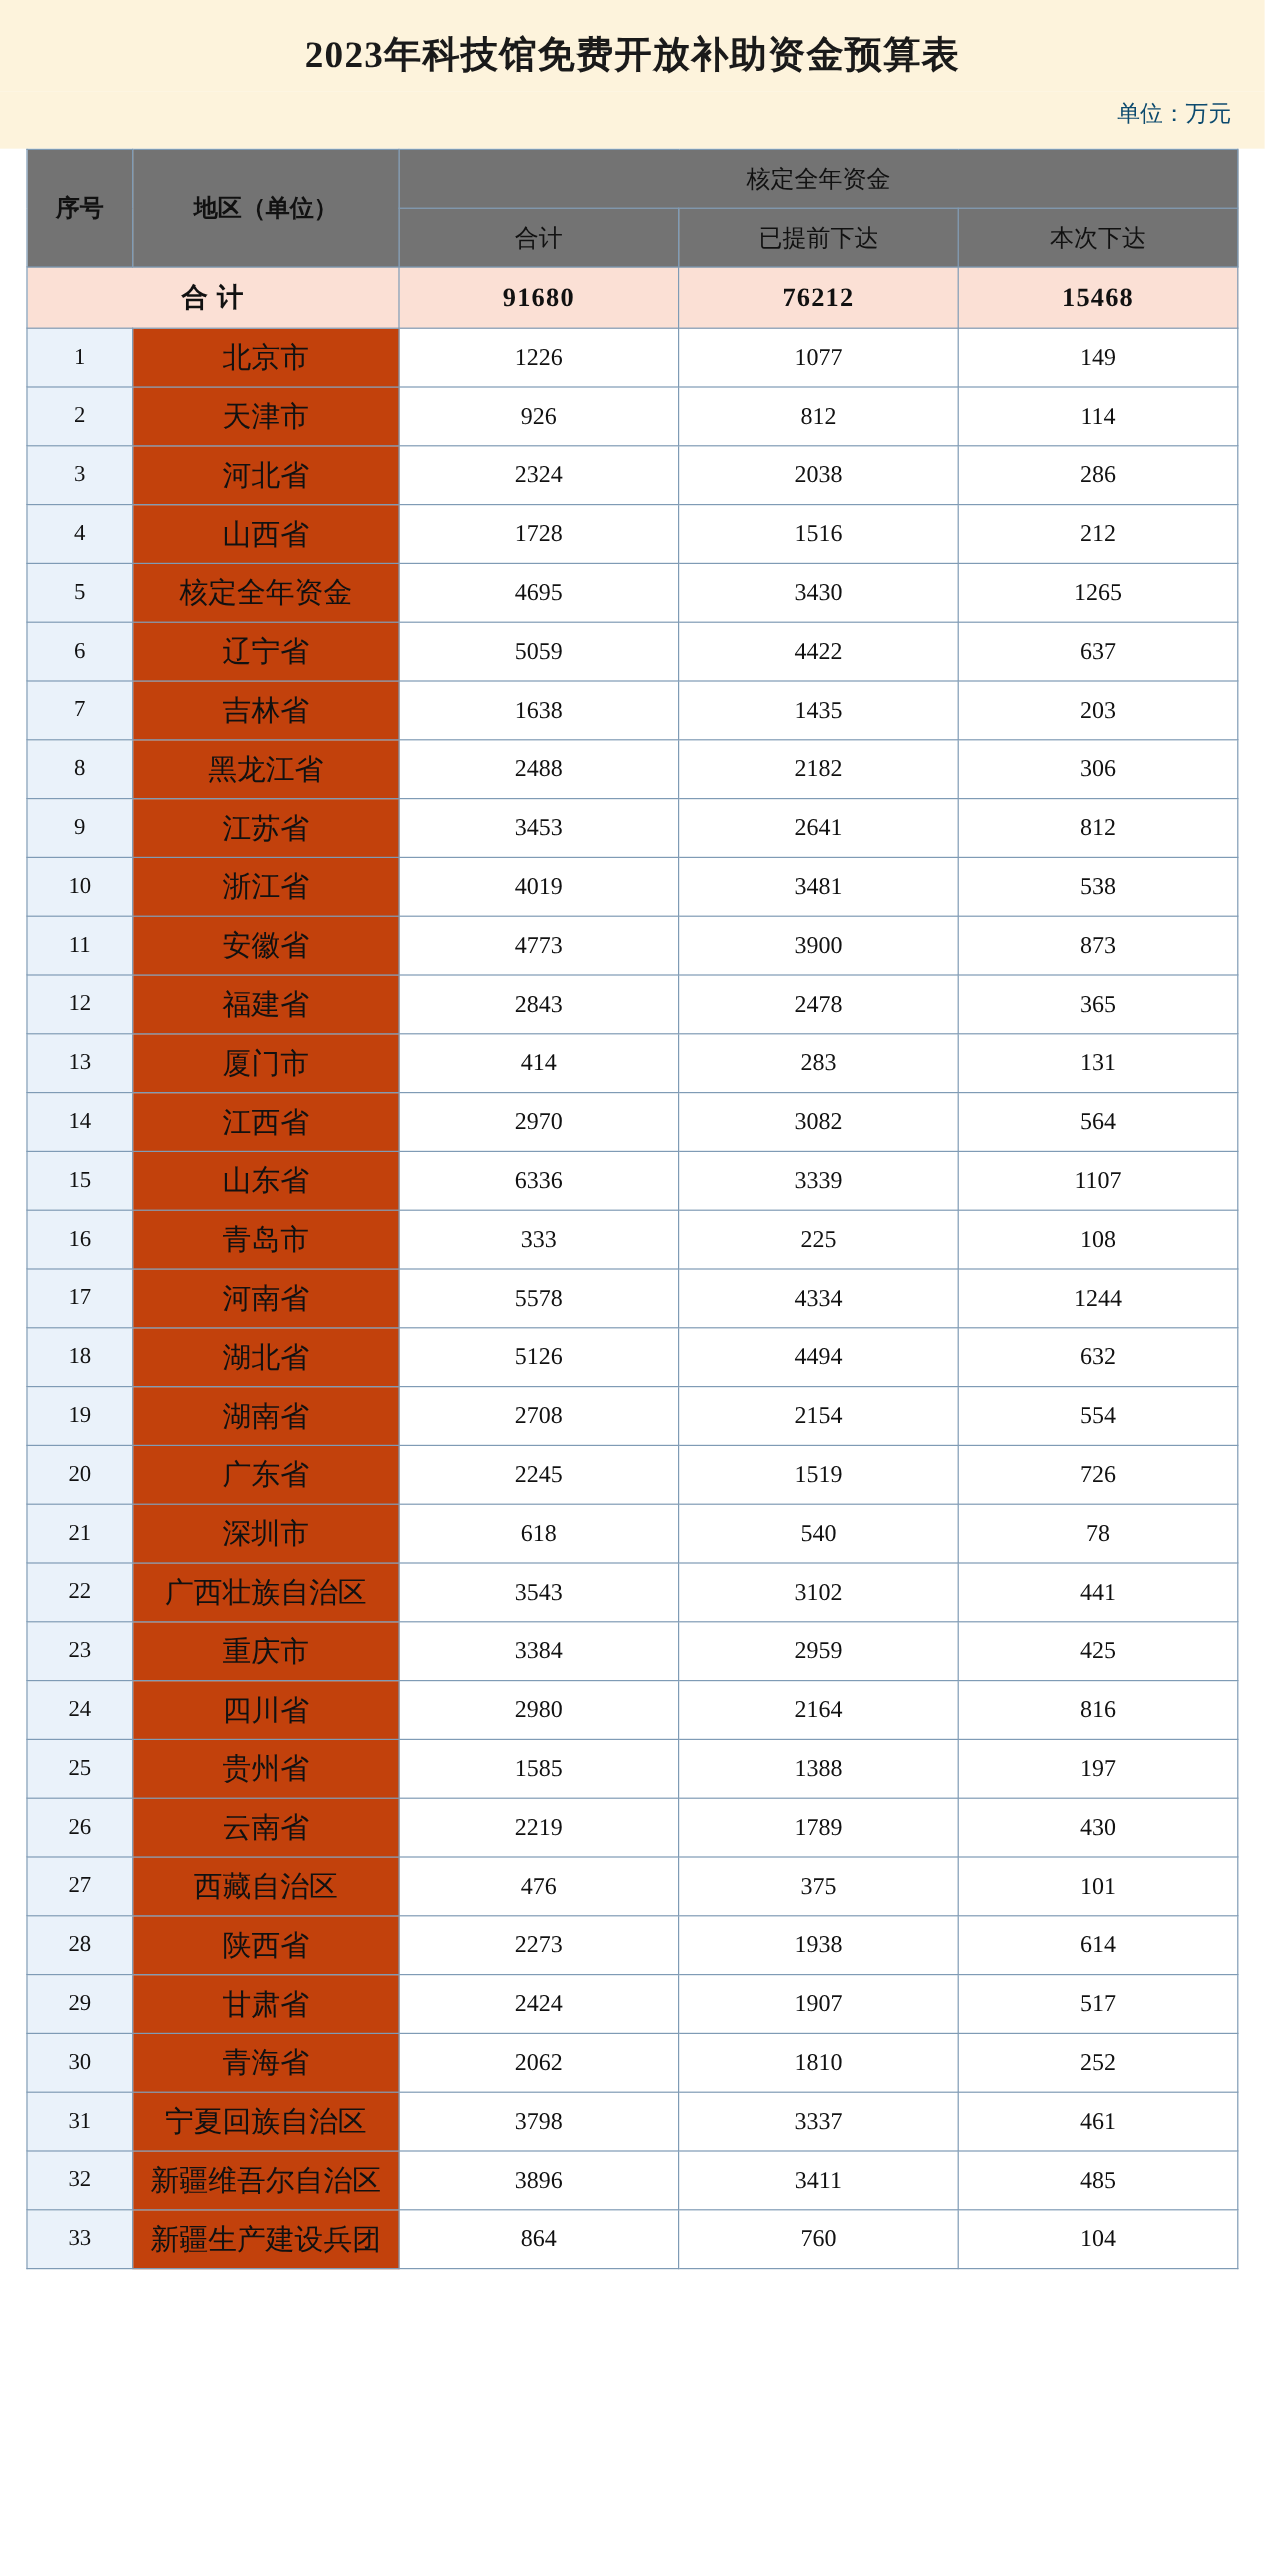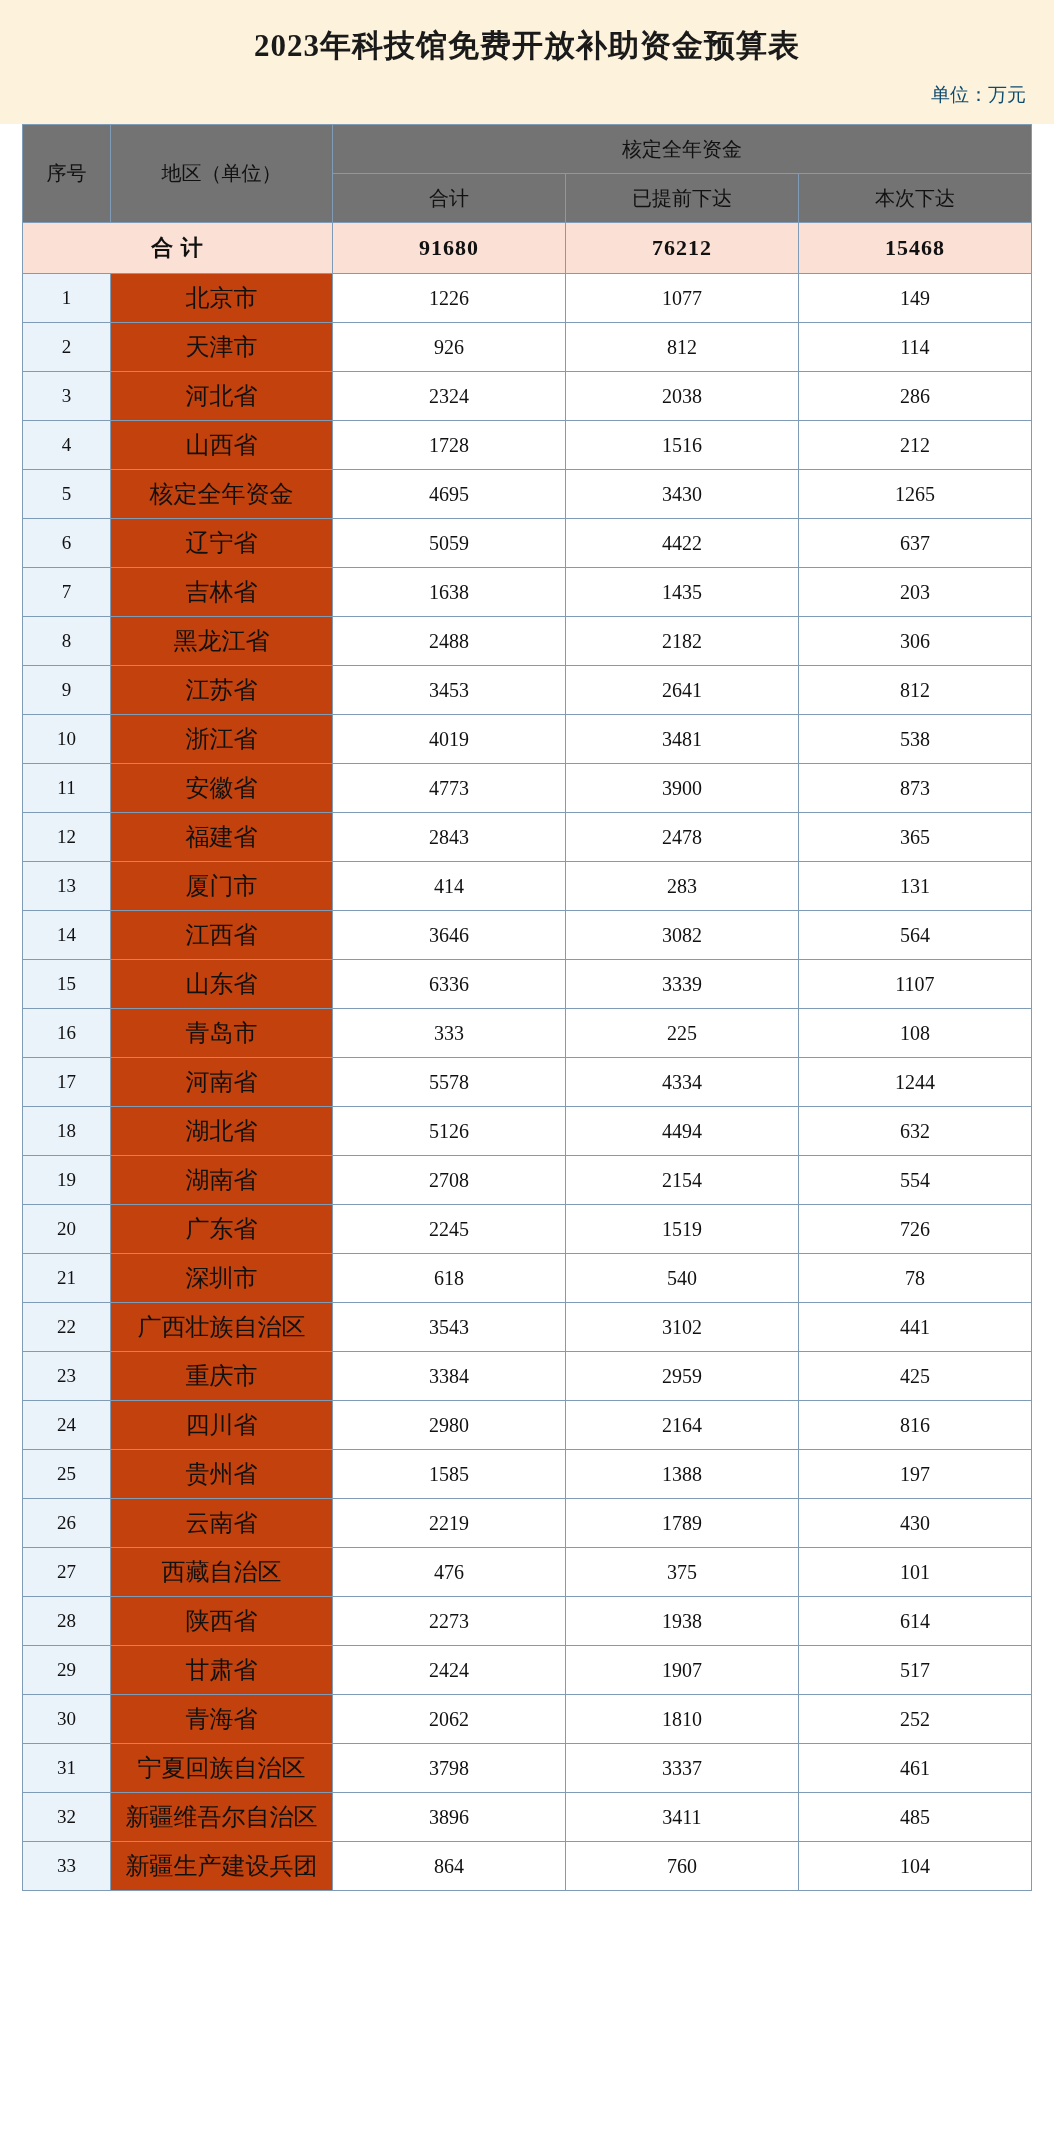--- a/index.html
+++ b/index.html
@@ -52,20 +52,21 @@
     color: #111111;
     font-weight: normal;
   }
   thead td {
     background: #737373;
     font-size: 21px;
     height: 46px;
   }
   thead td.big {
     height: 94px;
+    font-weight: bold;
   }
   .col-idx { width: 88px; }
   .col-area { width: 222px; }
   .col-num { width: 233px; }
   tr.total-row td {
     background: #fbe0d5;
     font-weight: bold;
     font-size: 22px;
     height: 48px;
     letter-spacing: 1px;
@@ -215,21 +216,21 @@
           <tr class="data-row">
             <td class="idx">13</td>
             <td class="area">厦门市</td>
             <td class="num">414</td>
             <td class="num">283</td>
             <td class="num">131</td>
           </tr>
           <tr class="data-row">
             <td class="idx">14</td>
             <td class="area">江西省</td>
-            <td class="num">3646</td>
+            <td class="num">2970</td>
             <td class="num">3082</td>
             <td class="num">564</td>
           </tr>
           <tr class="data-row">
             <td class="idx">15</td>
             <td class="area">山东省</td>
             <td class="num">6336</td>
             <td class="num">3339</td>
             <td class="num">1107</td>
           </tr>

